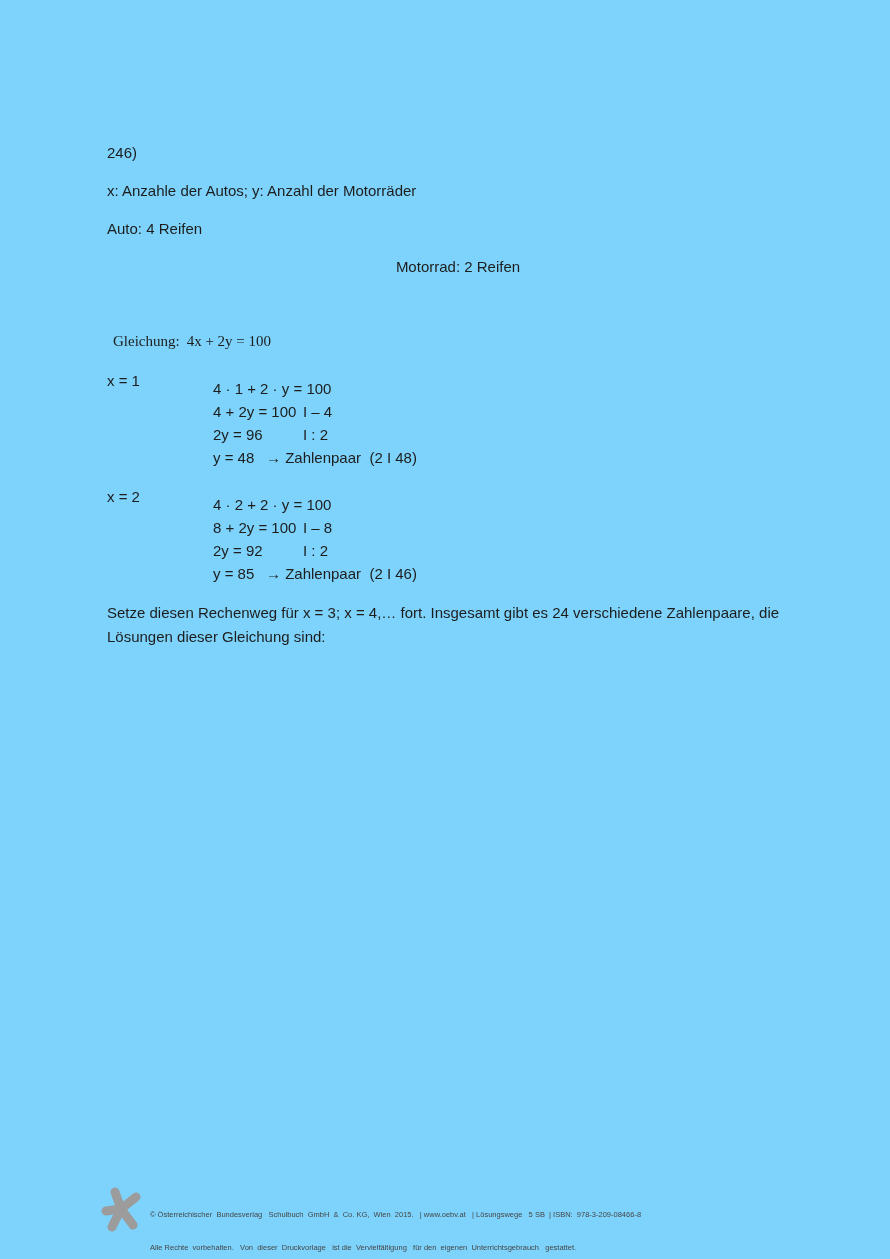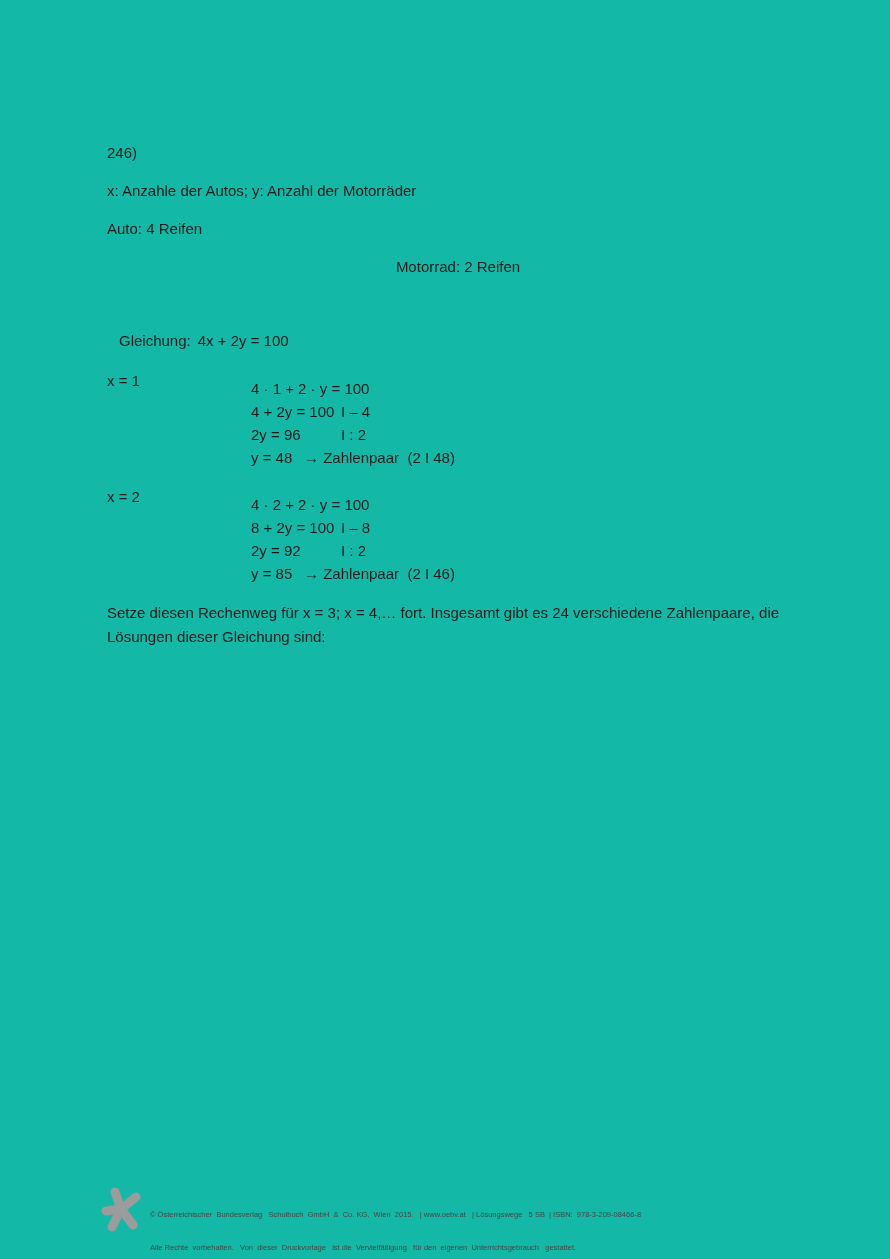--- a/index.html
+++ b/index.html
@@ -4,21 +4,21 @@
 <style>
   html, body {
     margin: 0;
     padding: 0;
     background: #ffffff;
   }
   .page {
     position: relative;
     width: 890px;
     height: 1259px;
-    background: #14b8a6;
+    background: #7dd3fc;
     font-family: "Liberation Sans", sans-serif;
     color: #1d1d1d;
     font-size: 15px;
     overflow: hidden;
   }
   .content {
     position: absolute;
     left: 107px;
     top: 143px;
     width: 702px;
@@ -26,29 +26,29 @@
   .line {
     margin: 0 0 18px 0;
     line-height: 20px;
     white-space: pre;
   }
   .line.gap-large {
     margin-bottom: 54px;
     text-align: center;
   }
   .equation-line {
-    margin: 0 0 18px 12px;
+    margin: 0 0 18px 6px;
     line-height: 20px;
     white-space: pre;
+    font-family: Liberation Serif, serif;
   }
   .equation-line .eq-value { margin-left: 7px; }
   .case {
     display: flex;
     margin: 0 0 16px 0;
-    gap: 38px;
   }
   .case-label {
     width: 106px;
     flex: 0 0 106px;
     line-height: 23px;
   }
   .steps { flex: 1; margin-top: 8px; }
   .step {
     line-height: 23px;
     white-space: pre;

